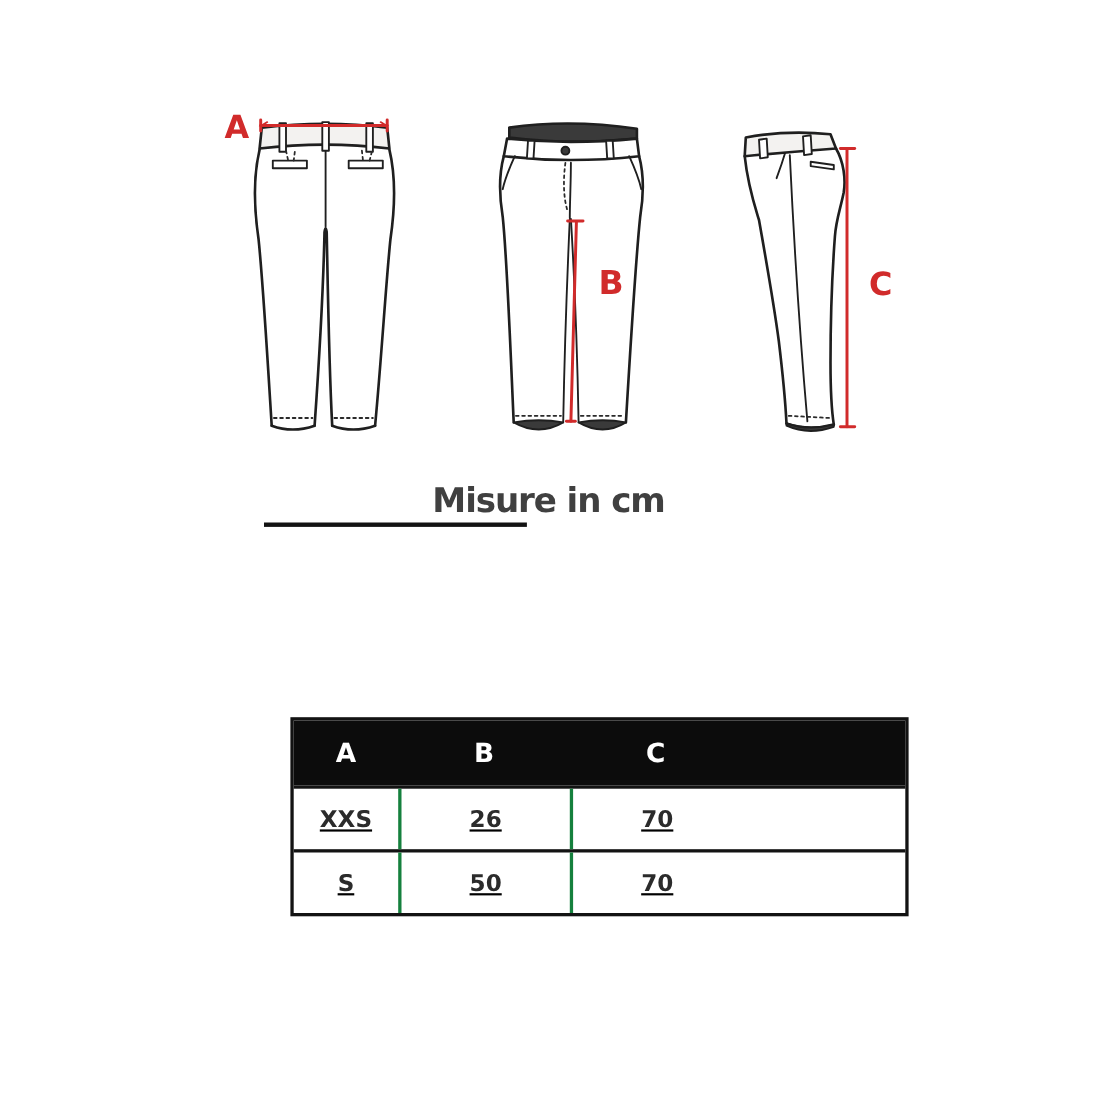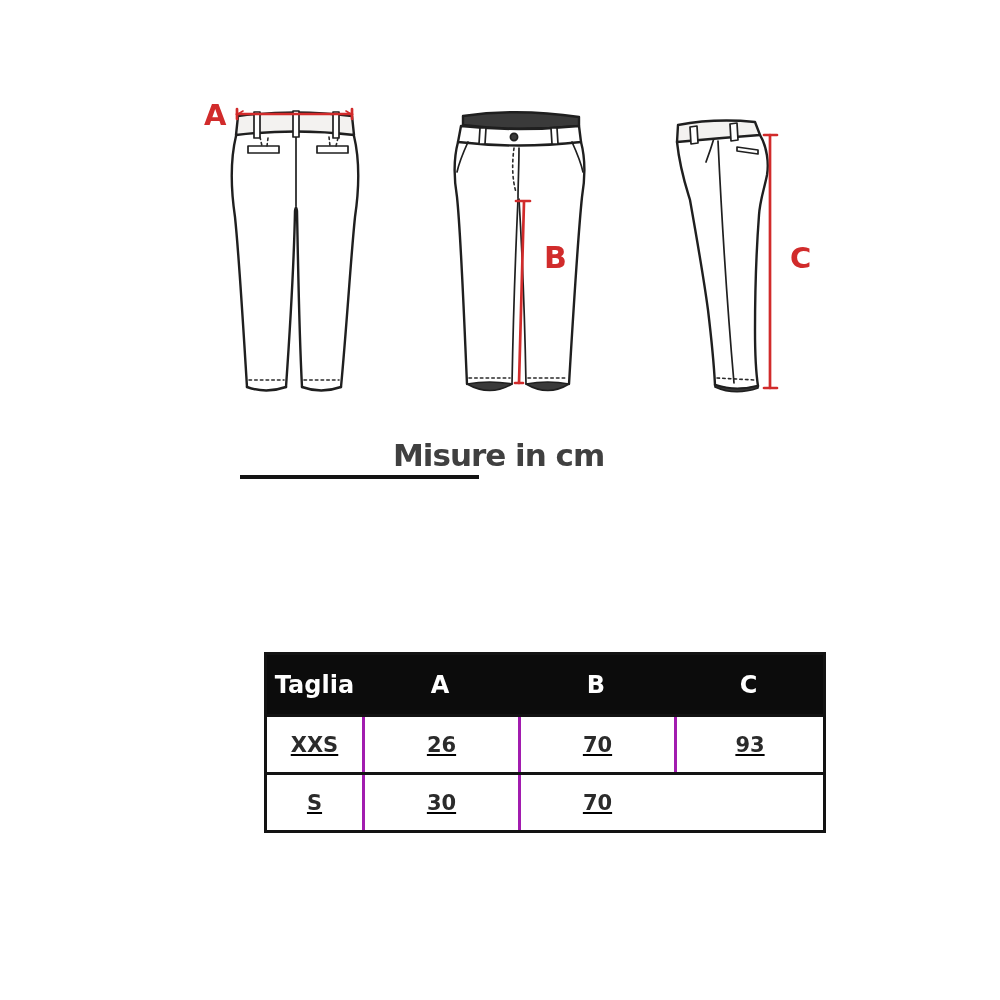--- a/index.html
+++ b/index.html
@@ -31,21 +31,21 @@
   }
   .tr{display:grid;grid-template-columns:95px 156px 156px 149px;}
   .tr.thead{background:#0c0c0c;height:59px;}
   .tr.tbody{height:55px;border-top:3px solid #131313;text-decoration:underline;}
   .th,.td{
     display:flex;align-items:center;justify-content:center;
     font-weight:bold;box-sizing:border-box;
   }
   .th{color:#ffffff;font-size:24px;}
   .td{color:#2b2b2b;font-size:21px;}
-  .tr.tbody .td + .td{border-left:3px solid #a21caf;}
+  .tr.tbody .td + .td{border-left:3px solid #15803d;}
   svg .ink{stroke:#1f1f1f;fill:none;stroke-width:2.4;stroke-linecap:round;stroke-linejoin:round;}
   svg .ink-thin{stroke:#1f1f1f;fill:none;stroke-width:1.7;stroke-linecap:round;stroke-linejoin:round;}
   svg .dash{stroke:#2a2a2a;fill:none;stroke-width:1.6;stroke-dasharray:2.5 3.2;stroke-linecap:round;}
   svg .fillw{fill:#ffffff;}
   svg .fillband{fill:#f3f2f0;}
   svg .filldark{fill:#3a3a3a;}
   svg .red{stroke:#d12b2b;fill:none;stroke-width:2.7;stroke-linecap:round;}
 </style>
 </head>
 <body>
@@ -125,31 +125,29 @@
       <path d="M104,303 L117,303"></path>
     </g>
   </svg>
   <span class="mlabel mlabel-c">C</span>
 
   <span class="title-text">Misure in cm</span>
   <div class="title-underline"></div>
 
   <div class="size-table">
     <div class="tr thead">
-      <div class="th">Taglia</div>
       <div class="th">A</div>
       <div class="th">B</div>
       <div class="th">C</div>
     </div>
     <div class="tr tbody">
       <div class="td">XXS</div>
       <div class="td">26</div>
       <div class="td">70</div>
-      <div class="td">93</div>
     </div>
     <div class="tr tbody">
       <div class="td">S</div>
-      <div class="td">30</div>
+      <div class="td">50</div>
       <div class="td">70</div>
     </div>
   </div>
 
 </div>
 
 </body></html>

